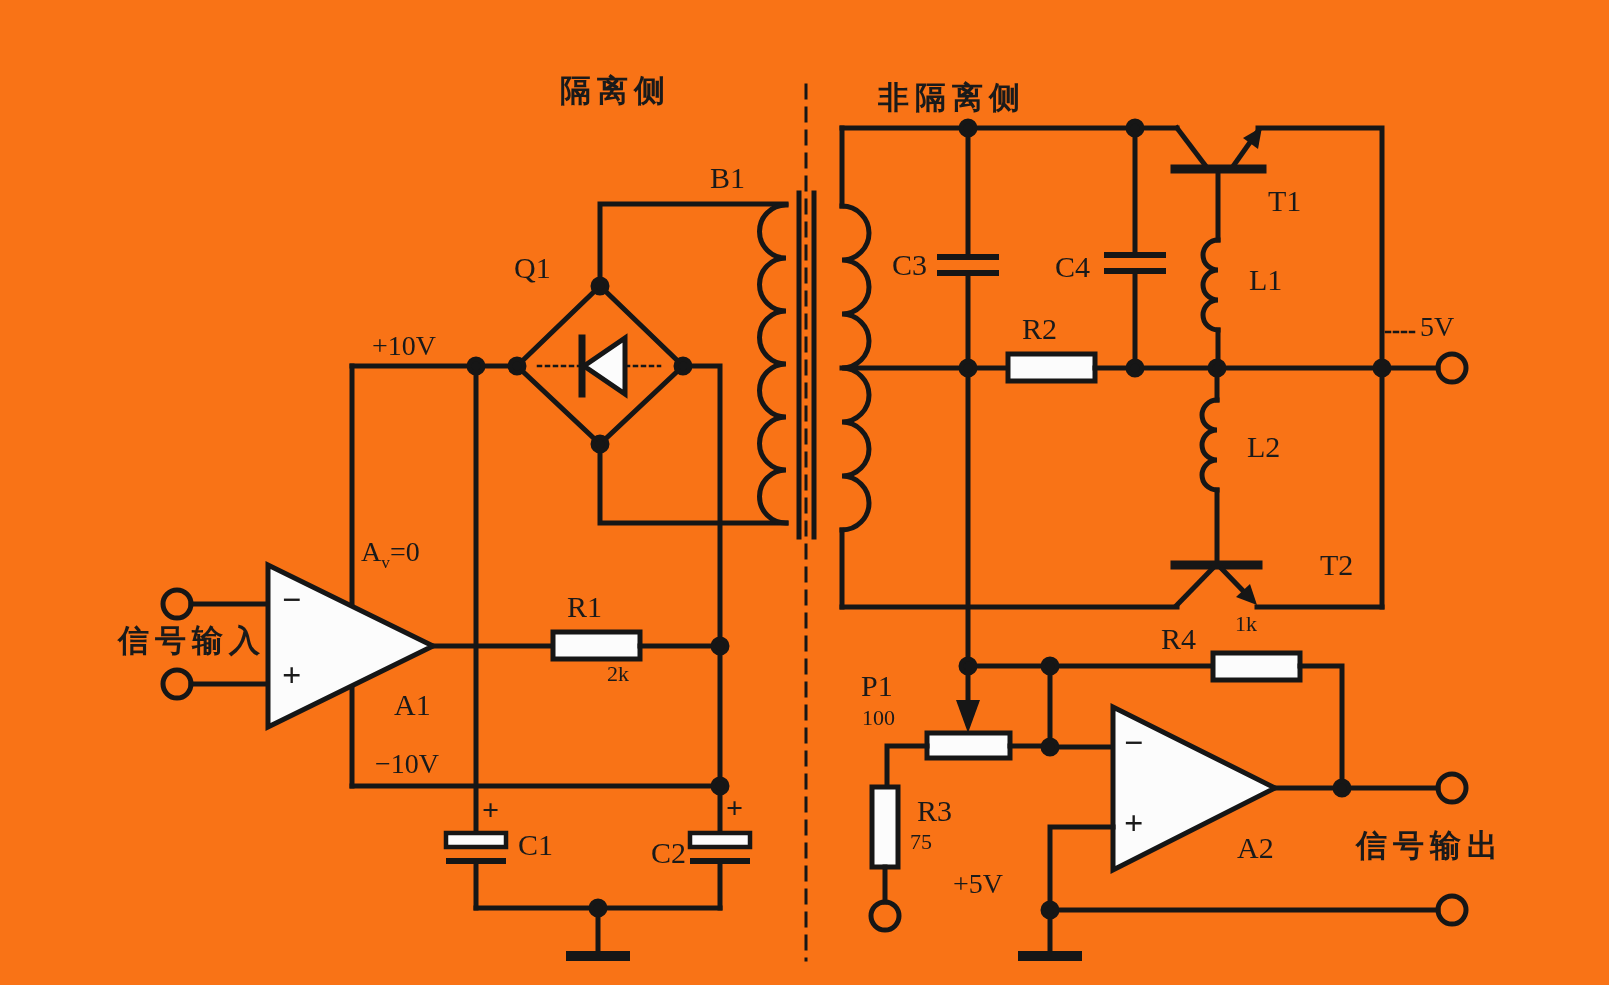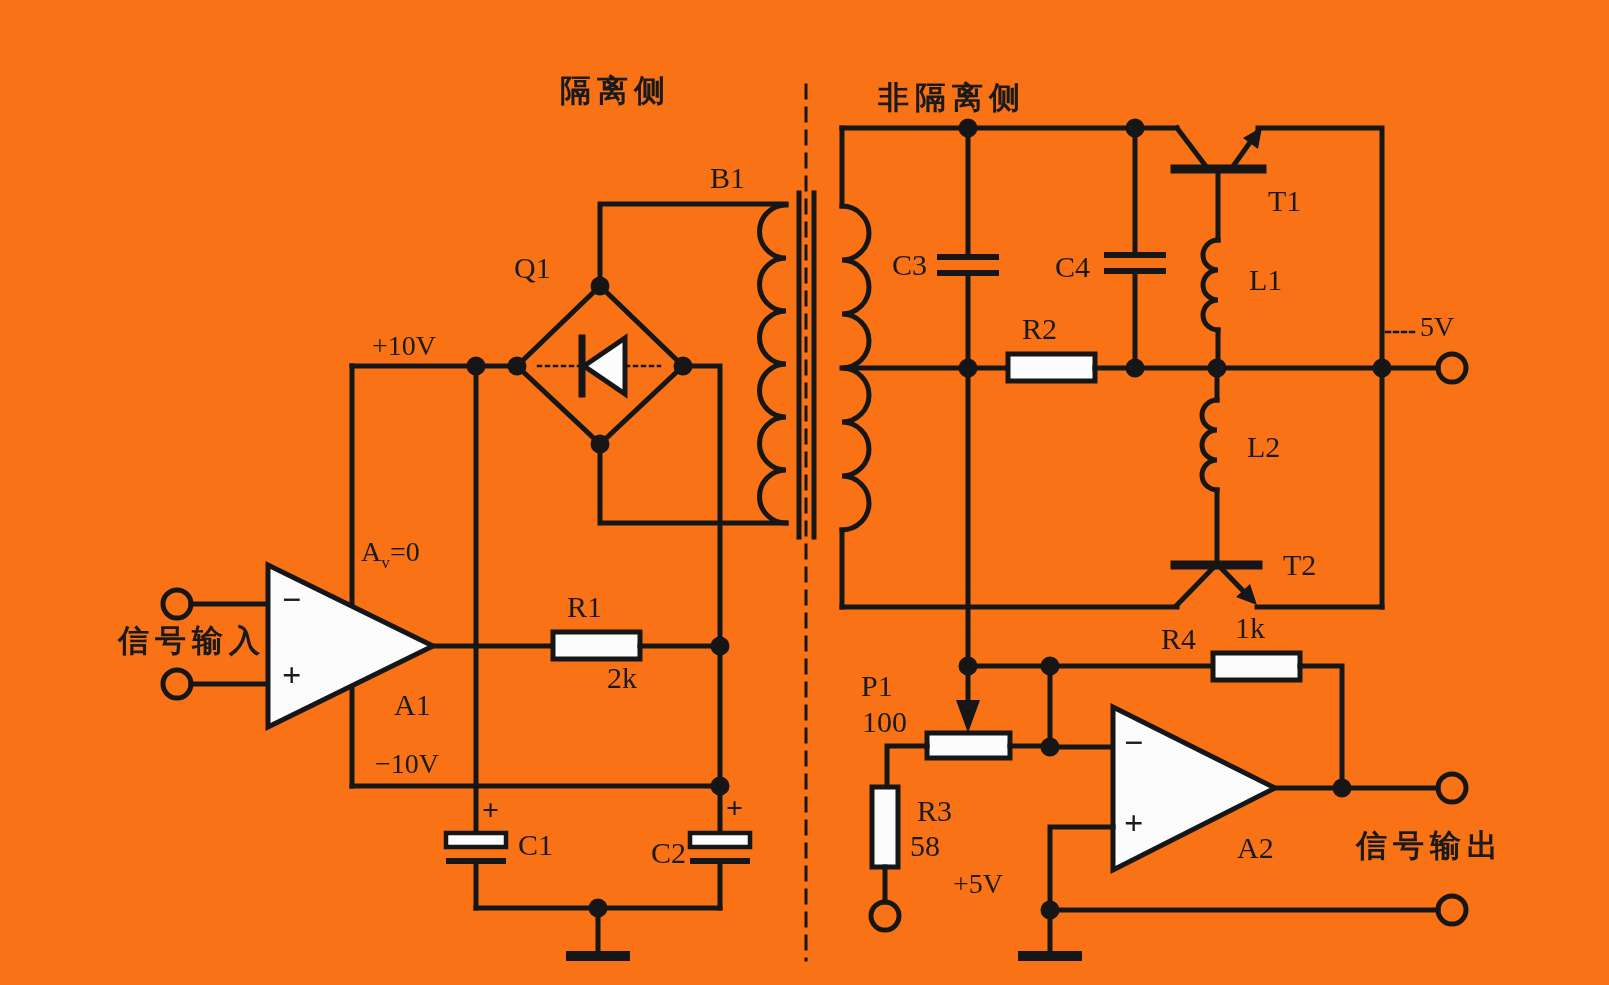--- a/index.html
+++ b/index.html
@@ -2,21 +2,21 @@
 <html><head>
 <meta charset="utf-8">
 <style>
   html,body{margin:0;padding:0;background:#e8e8e8;}
   #page{position:relative;width:1609px;height:985px;background:#f97316;overflow:hidden;
         font-family:Liberation Serif, serif;color:#151515;}
   #schematic{position:absolute;left:0;top:0;}
   .lbl{position:absolute;white-space:nowrap;color:#1a1a1a;line-height:1;}
   .cjk{font-size:31px;letter-spacing:6px;font-weight:600;}
   .ref{font-size:30px;}
-  .val{font-size:30px;}
+  .val{font-size:22px;}
   .pwr{font-size:28px;}
   .sign{font-size:34px;font-weight:bold;}
   .capsign{font-size:30px;font-weight:bold;}
   sub{font-size:0.62em;}
 </style>
 </head>
 <body>
 
 <div id="page">
 
@@ -175,32 +175,32 @@
 <span class="lbl ref" style="left:518px;top:830px;">C1</span>
 <span class="lbl ref" style="left:640px;top:838px;margin-left:11px;">C2</span>
 
 <span class="lbl ref" style="left:892px;top:250px;">C3</span>
 <span class="lbl ref" style="left:1055px;top:252px;">C4</span>
 <span class="lbl ref" style="left:1022px;top:314px;">R2</span>
 
 <span class="lbl ref" style="left:1257px;top:186px;margin-left:11px;">T1</span>
 <span class="lbl ref" style="left:1249px;top:265px;">L1</span>
 <span class="lbl ref" style="left:1247px;top:432px;">L2</span>
-<span class="lbl ref" style="left:1283px;top:550px;">T2</span>
+<span class="lbl ref" style="left:1320px;top:550px;">T2</span>
 
 <span class="lbl pwr" style="left:1420px;top:313px;">5V</span>
 
 <span class="lbl ref" style="left:1161px;top:624px;">R4</span>
 <span class="lbl val" style="left:1235px;top:613px;">1k</span>
 
 <span class="lbl ref" style="left:861px;top:671px;">P1</span>
 <span class="lbl val" style="left:862px;top:707px;">100</span>
 
 <span class="lbl ref" style="left:909px;top:796px;margin-left:8px;">R3</span>
-<span class="lbl val" style="left:910px;top:831px;">58</span>
+<span class="lbl val" style="left:910px;top:831px;">75</span>
 <span class="lbl pwr" style="left:913px;top:870px;margin-left:40px;">+5V</span>
 
 <span class="lbl sign" style="left:1124px;top:726px;">−</span>
 <span class="lbl sign" style="left:1124px;top:806px;">+</span>
 <span class="lbl ref" style="left:1237px;top:833px;">A2</span>
 
 <span class="lbl cjk" style="left:1356px;top:830px;">信号输出</span>
 
 </div>
 

